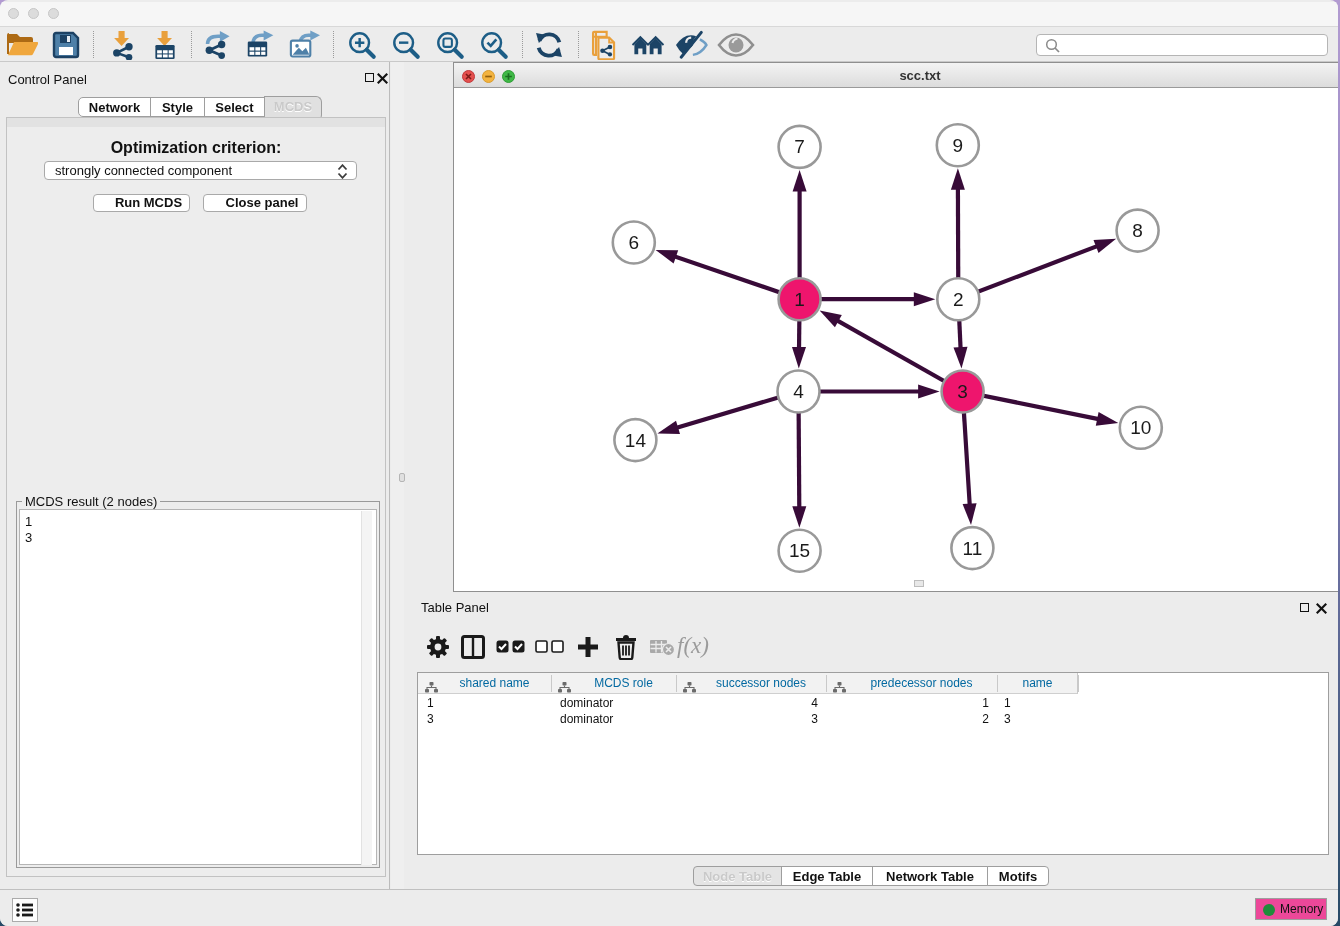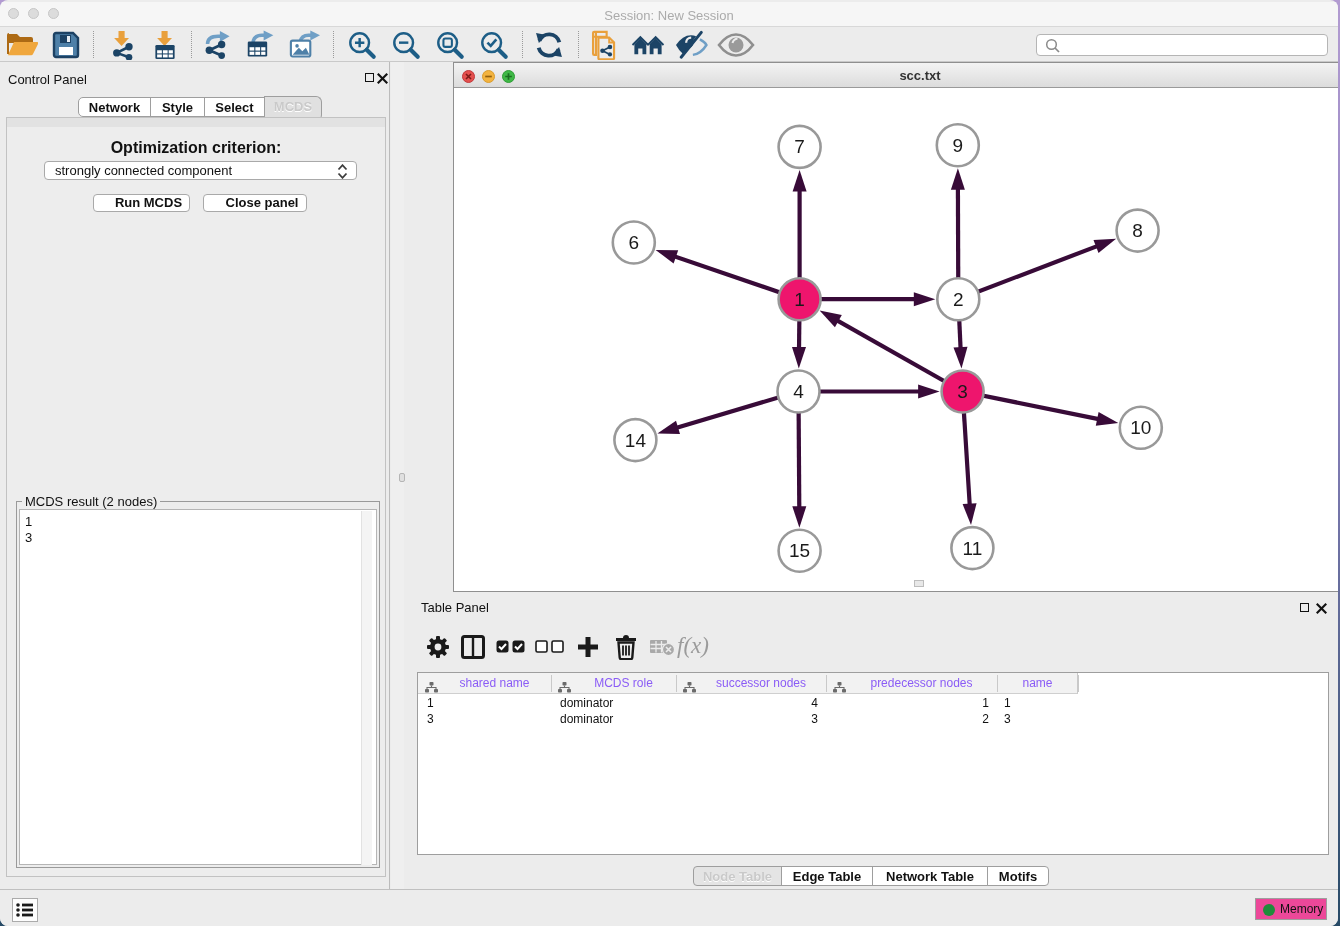--- a/index.html
+++ b/index.html
@@ -38,38 +38,37 @@
 #netname { position:absolute; top:5px; width:100%; text-align:center; font-size:13px; font-weight:bold; color:#333; }
 .mbtn { position:absolute; top:7px; width:13px; height:13px; border-radius:50%; } .mbtn svg { position:absolute; left:0; top:0; }
 #netcanvas { position:absolute; left:0; top:26px; width:932px; height:502px; background:#fff; }
 
 #tpanel { position:absolute; left:404px; top:593px; width:934px; height:296px; background:#ececec; }
 #tptitle { position:absolute; left:17px; top:7px; font-size:13px; color:#111; }
 #tpbox { position:absolute; left:896px; top:10px; width:9px; height:9px; border:1.5px solid #111; }
 #tptools { position:absolute; left:13px; top:26px; width:908px; height:42px; }
 #ttable { position:absolute; left:13px; top:79px; width:912px; height:183px; background:#fff; border:1px solid #9e9e9e; }
 #thead { position:absolute; left:0; top:0; width:660px; height:21px; background:#f2f2f2; border-bottom:1px solid #cfcfcf; border-right:1px solid #c9c9c9; }
-.th { position:absolute; top:0; height:21px; font-size:12px; color:#8b5cf6; text-align:center; line-height:21px; }
+.th { position:absolute; top:0; height:21px; font-size:12px; color:#0369a1; text-align:center; line-height:21px; }
 .thsep { position:absolute; top:2px; height:17px; border-left:1px solid #c9c9c9; }
 .td { position:absolute; font-size:12px; color:#111; height:16px; line-height:16px; }
 .btab { position:absolute; top:273px; height:20px; border:1px solid #9e9e9e; background:#fff; font-size:13px; font-weight:bold; color:#111; text-align:center; line-height:19px; }
 
 #statusbar { position:absolute; left:0; top:889px; width:1338px; height:37px; background:#ececec; border-top:1px solid #c0c0c0; }
 #listbtn { position:absolute; left:12px; top:8px; width:26px; height:24px; background:#fdfdfd; border:1px solid #ababab; }
 #membtn { position:absolute; left:1255px; top:8px; width:72px; height:22px; background:#ec4899; border:1px solid #9e9e9e; font-size:12px; color:#111; }
 .etched { color:#c9c9c9; text-shadow:0 1px 0 #ffffff; }
 </style>
 </head>
 <body>
 <div id="win">
   <div id="titlebar">
     <div class="tl" style="left:8px"></div>
     <div class="tl" style="left:28px"></div>
     <div class="tl" style="left:48px"></div>
-    <div id="wtitle">Session: New Session</div>
   </div>
   <div id="toolbar">
       <div class="tbi" style="left:5px;width:34px">
         <svg width="32" height="30" viewBox="0 0 32 30">
 <path d="M2 4 h9 l3 3 h11 a2 2 0 0 1 2 2 v4 H2 Z" fill="#ad6a14"></path>
 <path d="M2 25 L8 12 h23 a1.2 1.2 0 0 1 1.1 1.7 L27 24 a2 2 0 0 1-1.8 1.2 H2.8 A1 1 0 0 1 2 25 Z" fill="#f0a73d"></path>
 <path d="M2 24 V5 a1 1 0 0 1 1-1" fill="none" stroke="#ad6a14" stroke-width="2"></path>
 </svg>
       </div>
       <div class="tbi" style="left:49px;width:34px">

